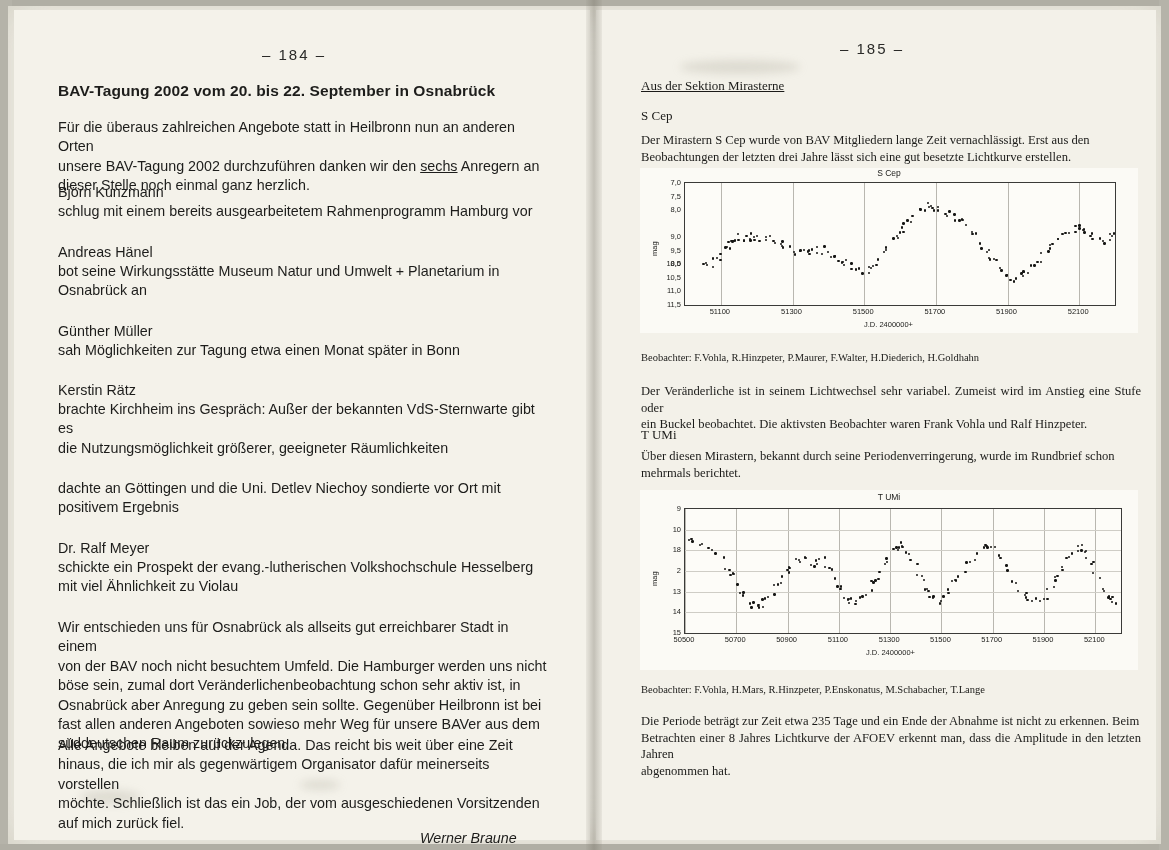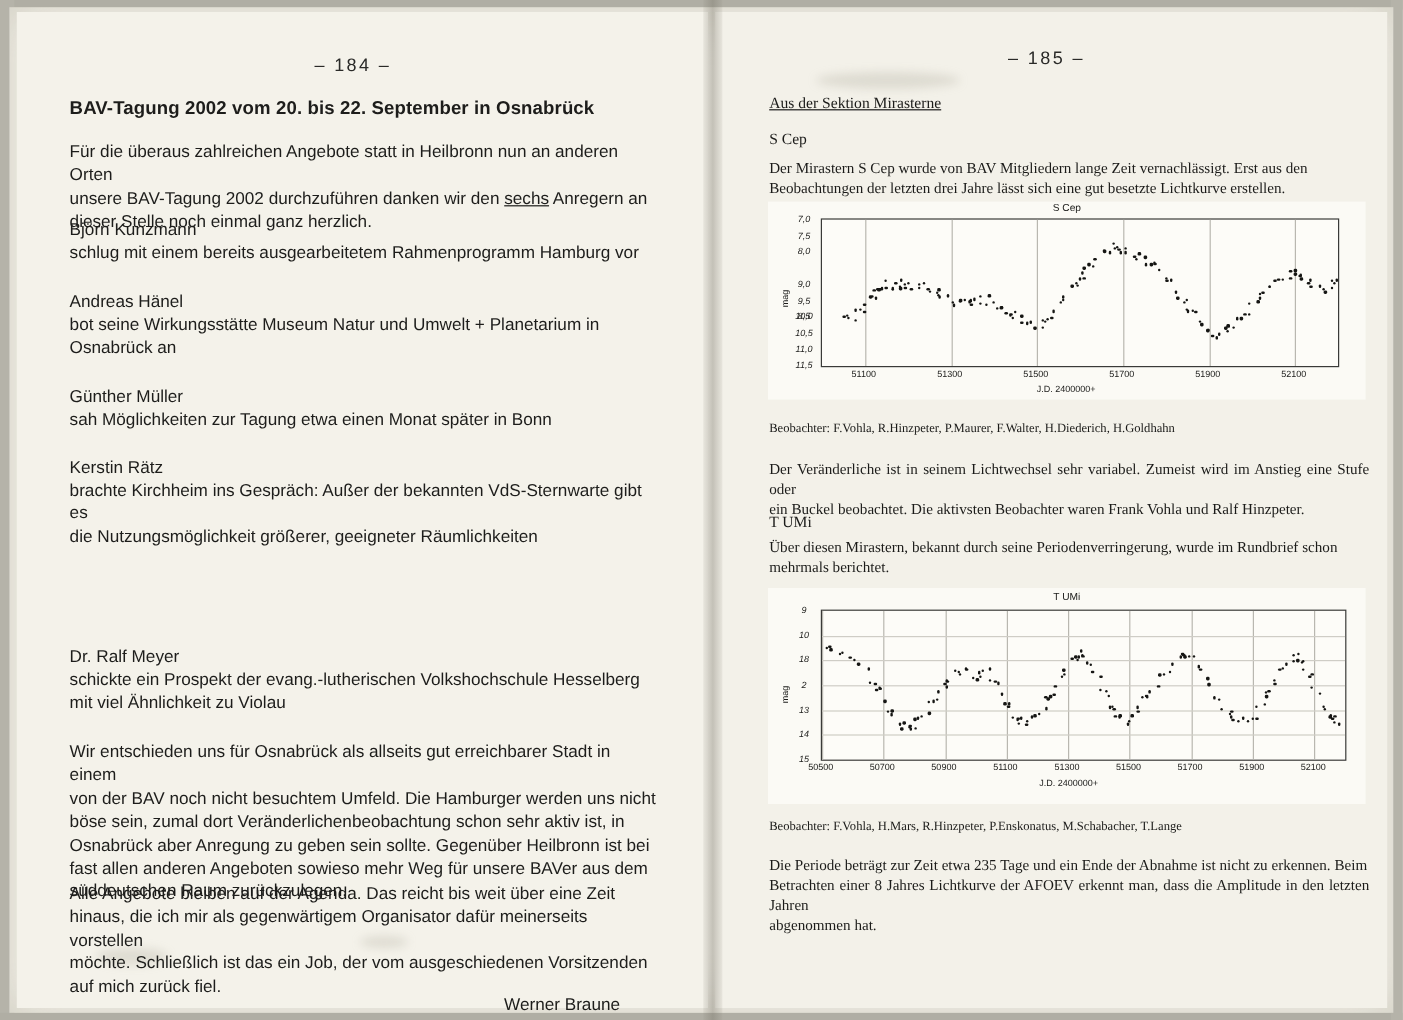--- a/index.html
+++ b/index.html
@@ -141,23 +141,22 @@
     position: absolute;
     width: 2.4px; height: 2.4px;
     background: #161614;
     border-radius: 50%;
   }
   .ylab {
     position: absolute;
     font-family: "Liberation Sans", sans-serif;
     font-size: 7.5px;
     color: #1b1b19;
-    text-align: center;
+    text-align: right;
     width: 22px;
-    font-style: italic;
   }
   .xlab {
     position: absolute;
     font-family: "Liberation Sans", sans-serif;
     font-size: 7.5px;
     color: #1b1b19;
     text-align: center;
     width: 34px;
   }
   .axis-name {
@@ -211,37 +210,39 @@
   <div class="l-para" style="left:58px; top:262px; white-space:pre-line;">bot seine Wirkungsstätte Museum Natur und Umwelt + Planetarium in
 Osnabrück an</div>
 
   <div class="l-name" style="left:58px; top:322px;">Günther Müller</div>
   <div class="l-para" style="left:58px; top:341px; white-space:pre-line;">sah Möglichkeiten zur Tagung etwa einen Monat später  in Bonn</div>
 
   <div class="l-name" style="left:58px; top:381px;">Kerstin Rätz</div>
   <div class="l-para" style="left:58px; top:400px; white-space:pre-line;">brachte Kirchheim ins Gespräch: Außer der bekannten VdS-Sternwarte gibt es
 die Nutzungsmöglichkeit  größerer, geeigneter  Räumlichkeiten</div>
 
+  <div class="l-para" style="left:58px; top:479px; white-space:pre-line;">dachte an Göttingen und die Uni. Detlev Niechoy sondierte vor Ort mit
+positivem Ergebnis</div>
 
   <div class="l-name" style="left:58px; top:539px;">Dr. Ralf Meyer</div>
   <div class="l-para" style="left:58px; top:618px; white-space:pre-line;">Wir entschieden uns für Osnabrück als allseits gut erreichbarer Stadt in einem
 von der BAV noch nicht besuchtem Umfeld. Die Hamburger werden uns nicht
 böse sein, zumal dort Veränderlichenbeobachtung schon sehr aktiv ist, in
 Osnabrück aber Anregung zu geben sein sollte. Gegenüber Heilbronn ist bei
 fast allen anderen Angeboten sowieso mehr Weg für unsere BAVer aus dem
 süddeutschen Raum zurückzulegen.</div>
 
   <div class="l-para" style="left:58px; top:558px; white-space:pre-line;">schickte ein Prospekt  der evang.-lutherischen Volkshochschule Hesselberg
 mit viel Ähnlichkeit zu Violau</div>
   <div class="l-para" style="left:58px; top:736px; white-space:pre-line;">Alle Angebote bleiben auf der Agenda. Das reicht bis weit über eine Zeit
 hinaus, die ich mir als gegenwärtigem Organisator dafür meinerseits vorstellen
 möchte. Schließlich ist das ein Job, der vom ausgeschiedenen Vorsitzenden
 auf mich zurück fiel.</div>
 
-  <div class="sig" style="top:830px;">Werner Braune</div>
+  <div class="sig" style="top:830px;font-style:italic;">Werner Braune</div>
 
   <div class="page-num" id="pn-right">–  185  –</div>
 
   <div class="r-serif r-head">Aus der Sektion Mirasterne</div>
 
   <div class="r-serif r-sub" style="left:641px; top:108px;">S Cep</div>
   <div class="r-serif r-text" style="left:641px; top:132px; white-space:pre-line;">Der Mirastern S Cep wurde von BAV Mitgliedern lange Zeit vernachlässigt. Erst aus den
 Beobachtungen der letzten drei Jahre lässt sich eine gut besetzte Lichtkurve erstellen.</div>
 
   <div class="chart-box" id="chart1" style="left:640px; top:168px; width:498px; height:165px;">

